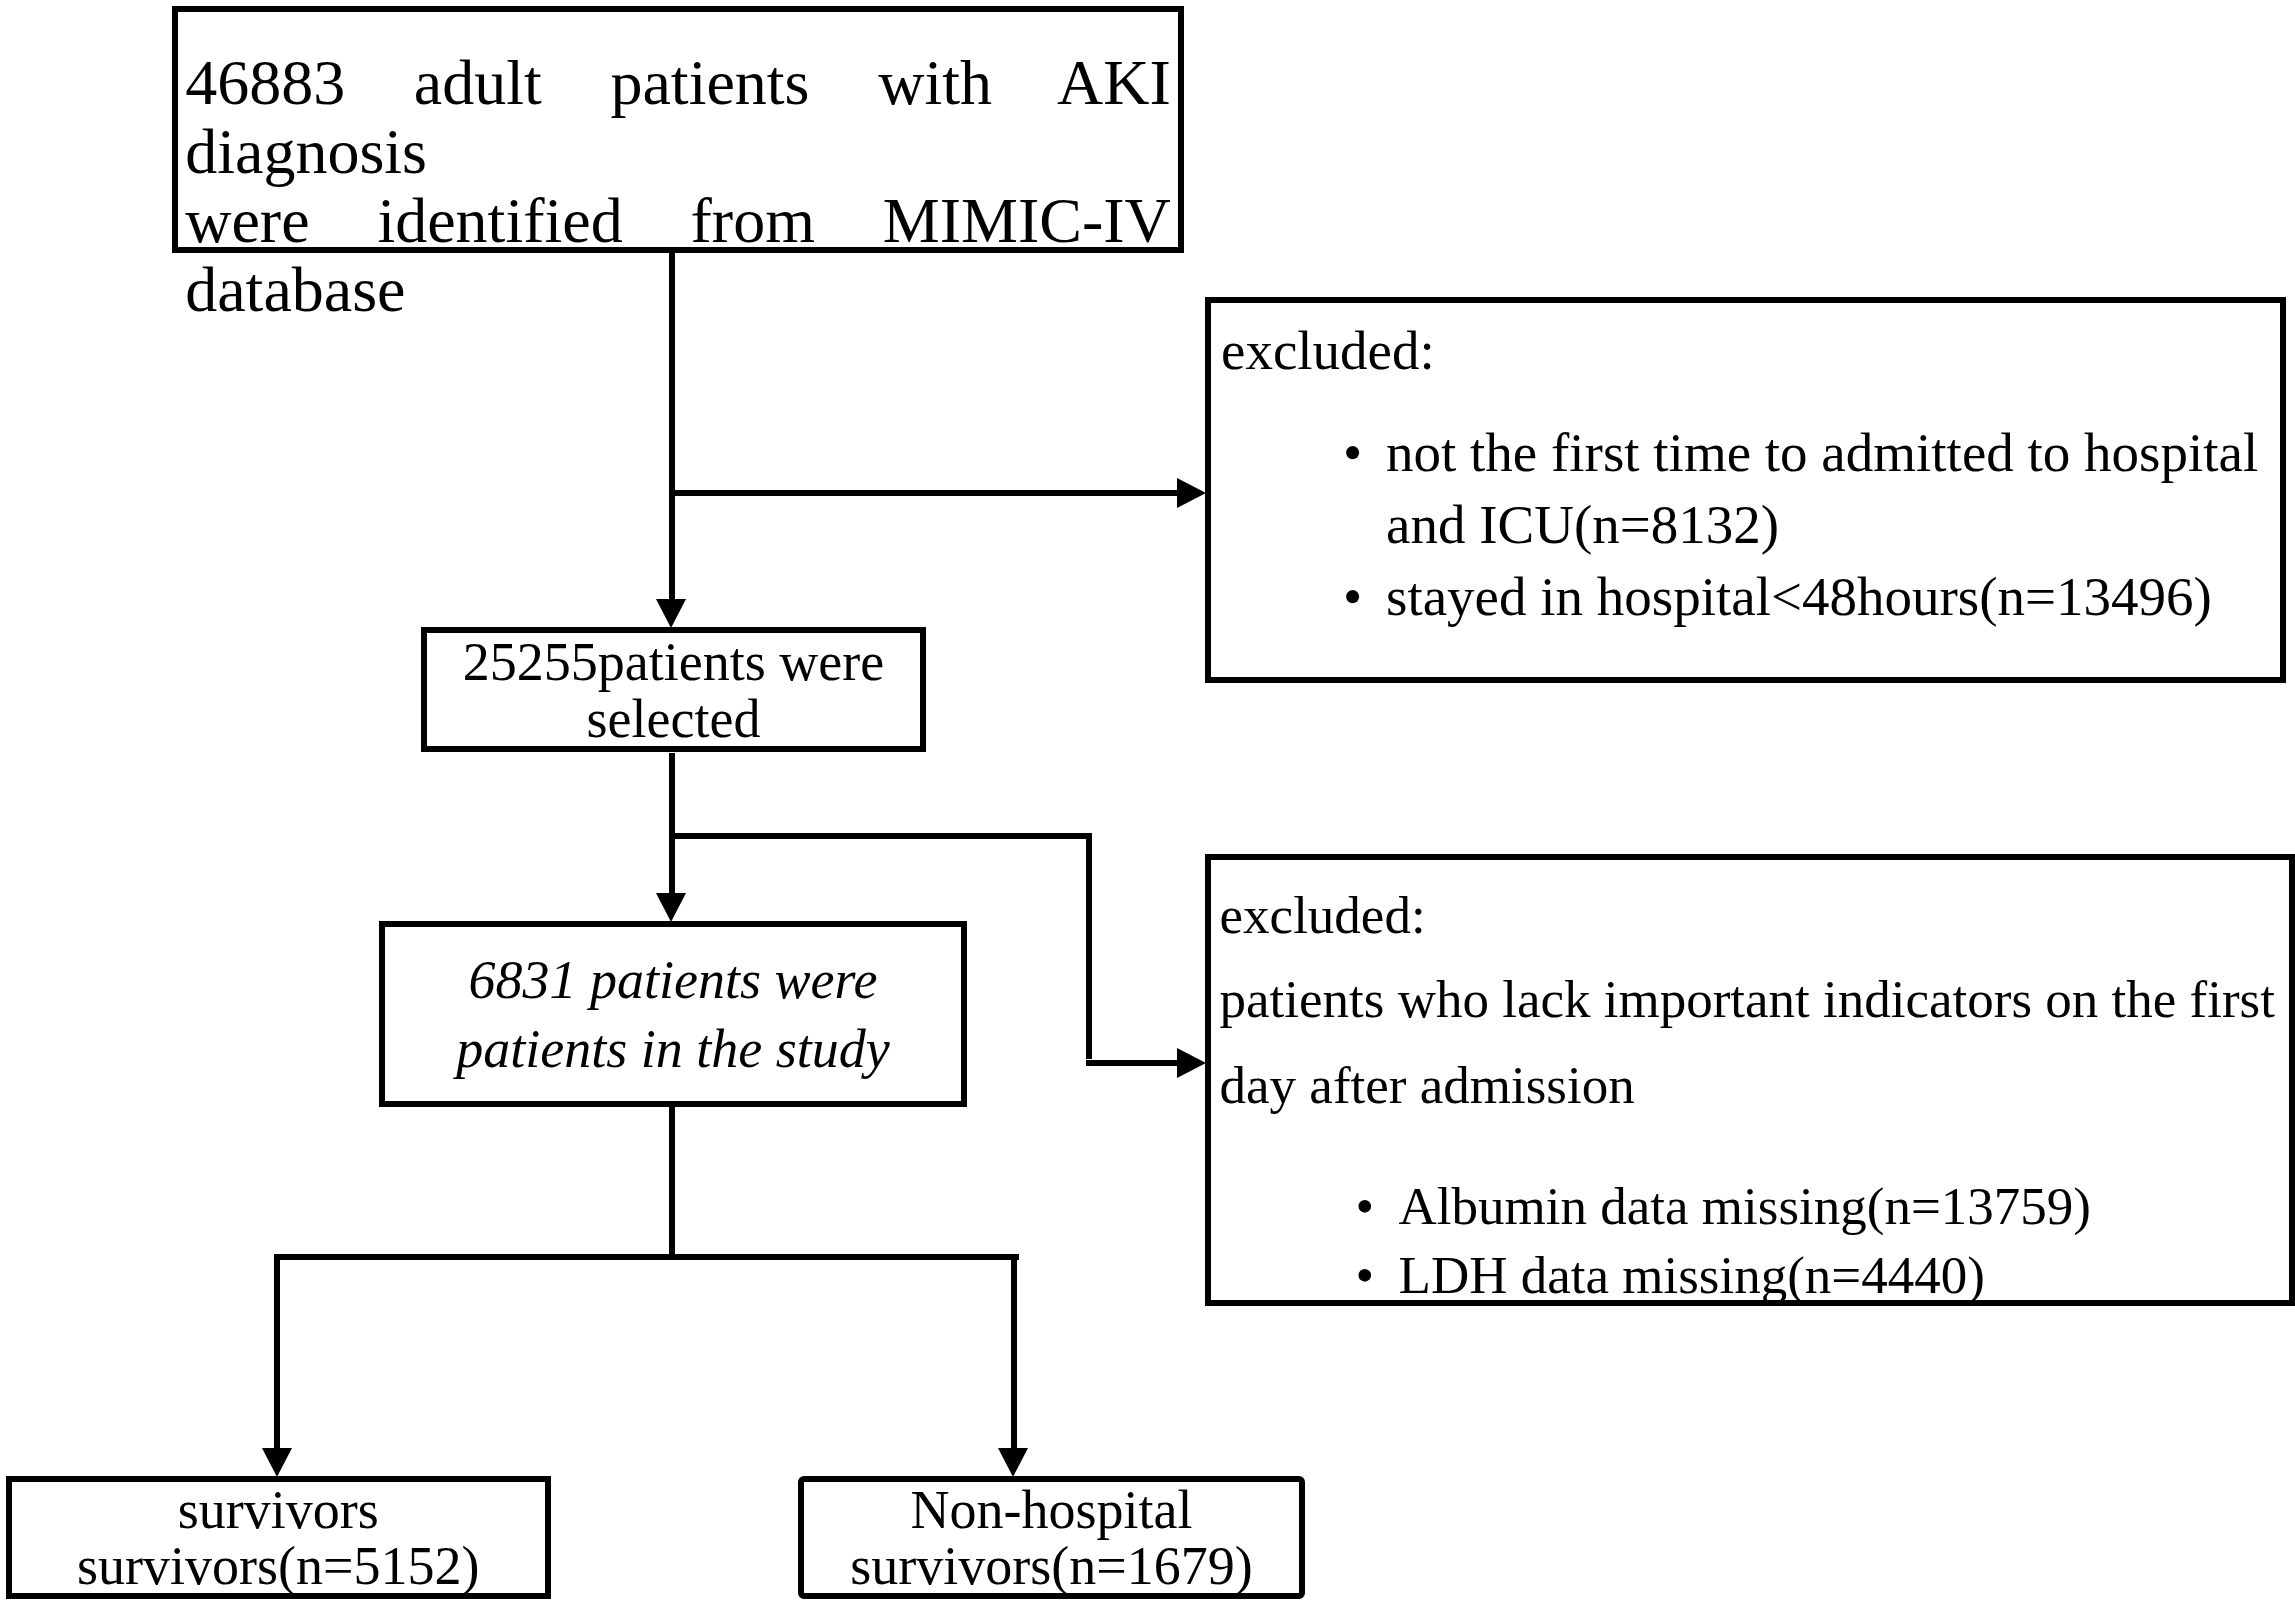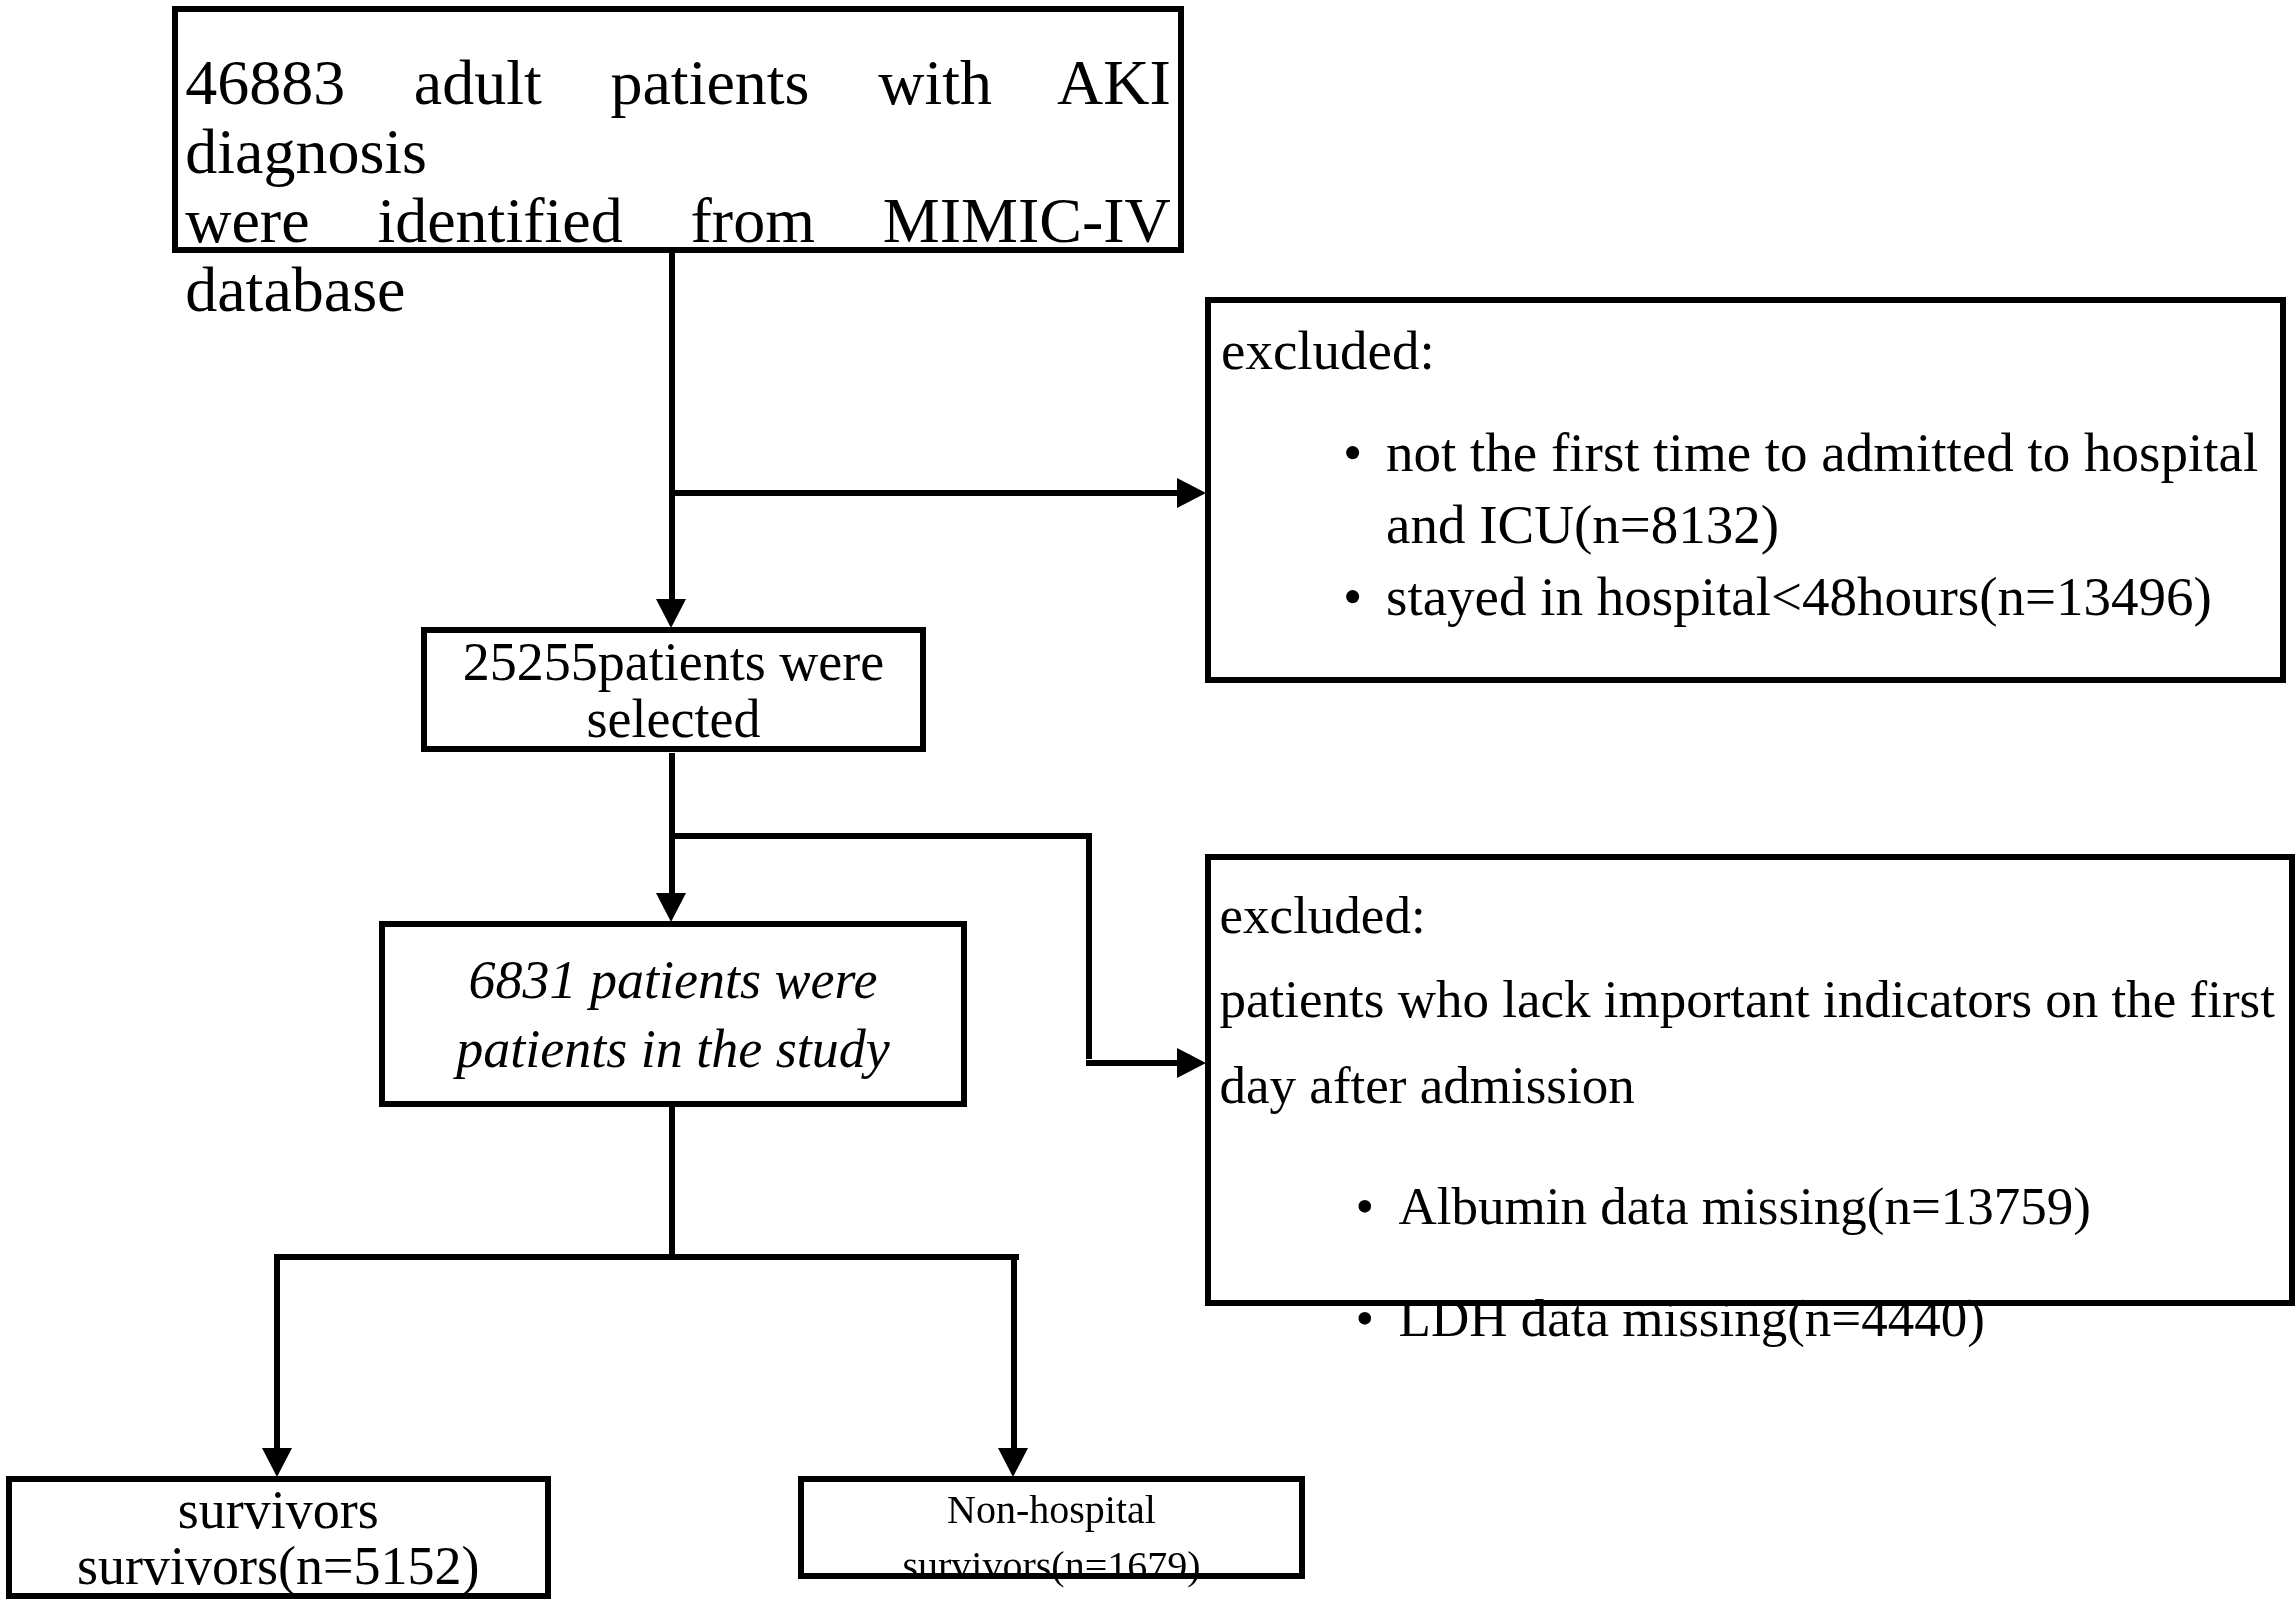--- a/index.html
+++ b/index.html
@@ -39,27 +39,27 @@
                    font-size: 54px; line-height: 57px; padding-top: 1px; }
 
   #node-included { left: 379px; top: 921px; width: 588px; height: 186px;
                    font-size: 54px; line-height: 69px; padding-top: 18.6px; font-style: italic; }
 
   #node-excluded-missing { left: 1205px; top: 854px; width: 1090px; height: 452px;
                            padding: 21.5px 8.6px 0 8.6px; font-size: 53px; }
   #node-excluded-missing .heading { line-height: 66px; }
   #node-excluded-missing .desc { line-height: 86px; margin-top: 8px; }
   #node-excluded-missing .bullets { margin-top: 44px; }
-  #node-excluded-missing .bullet { position: relative; padding-left: 179px; line-height: 69px; margin-top: 43px; }
+  #node-excluded-missing .bullet { position: relative; padding-left: 179px; line-height: 69px; }
   #node-excluded-missing .bullet::before { content: "\2022"; position: absolute; left: 136px; }
 
   #node-hospital { left: 5.7px; top: 1476px; width: 545px; height: 123px;
                    font-size: 54px; line-height: 56px; }
-  #node-non-hospital { left: 798px; top: 1476px; width: 507px; height: 103px;
-                       font-size: 40px; line-height: 56px; }
+  #node-non-hospital { left: 798px; top: 1476px; width: 507px; height: 123px;
+                       font-size: 54px; line-height: 56px; border-radius: 6px; }
 
   
   .line { position: absolute; background: #000000; }
   #line-initial-down   { left: 669px; top: 253px;  width: 5.7px;    height: 351px; }
   #line-branch-excl1   { left: 669px; top: 490px;  width: 511px;  height: 5.7px;  }
   #line-selected-down  { left: 669px; top: 753px; width: 5.7px;    height: 145px; }
   #line-branch2-h      { left: 669px; top: 833px; width: 423px;  height: 5.7px;  }
   #line-branch2-v      { left: 1086px; top: 833px; width: 5.7px;   height: 226px; }
   #line-branch2-h2     { left: 1086px; top: 1060px; width: 94px; height: 5.7px;  }
   #line-included-down  { left: 669px; top: 1107px; width: 5.7px;    height: 153px; }

